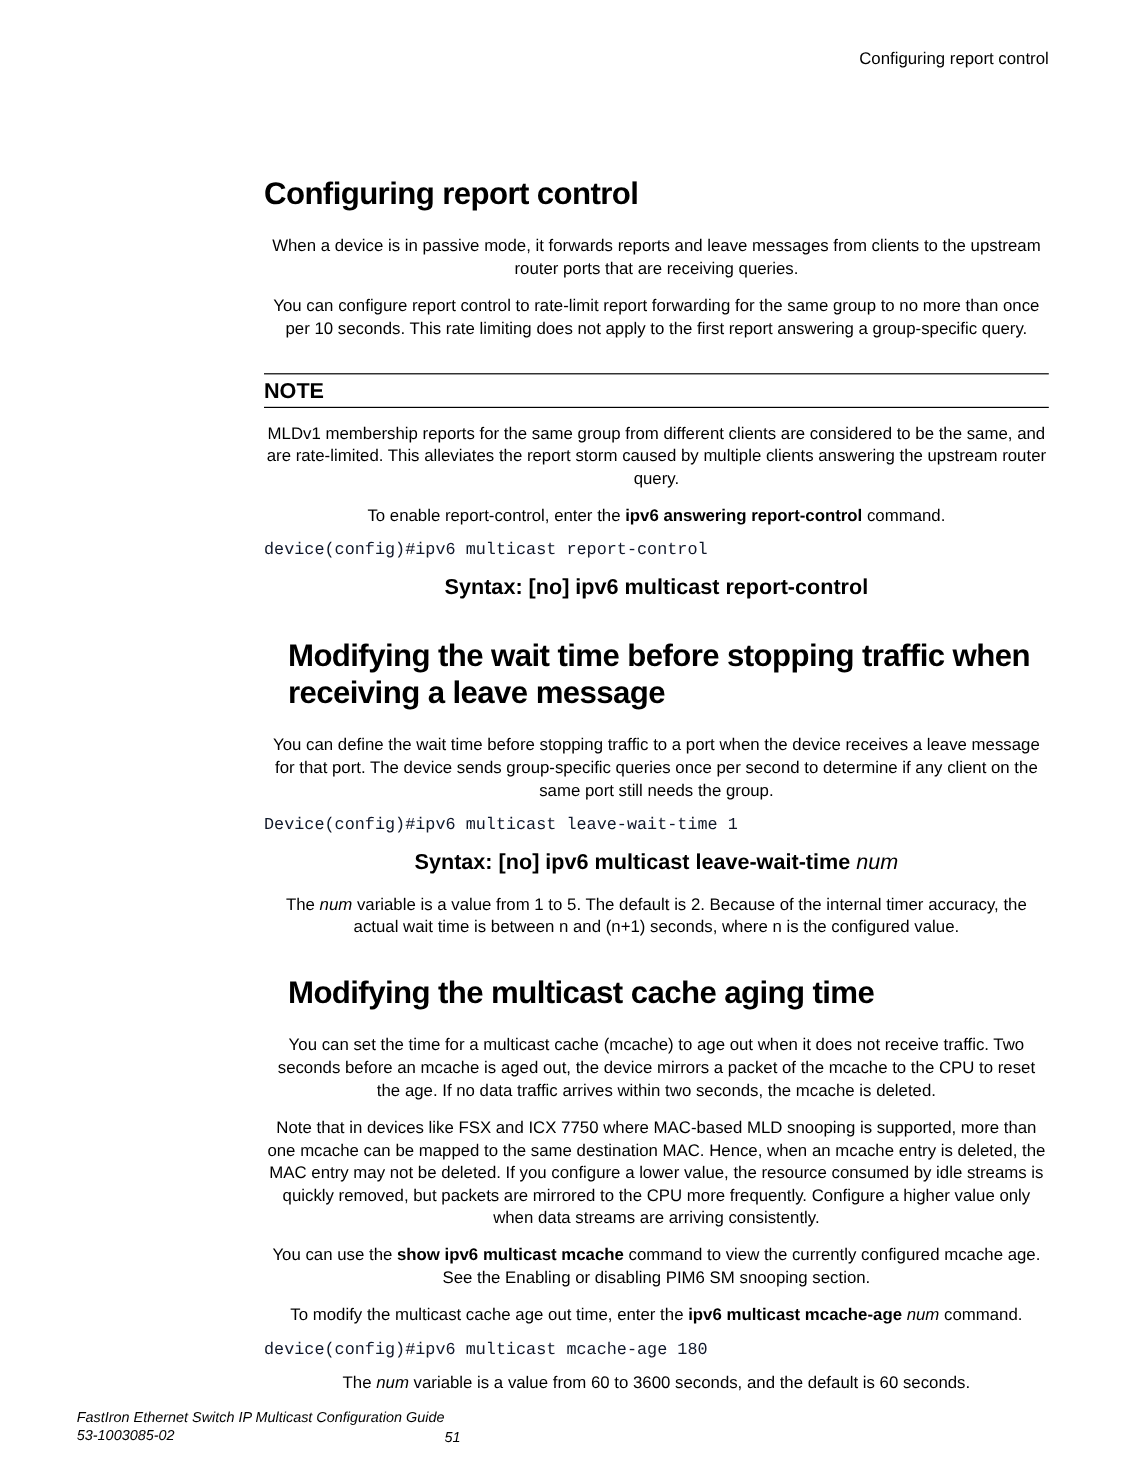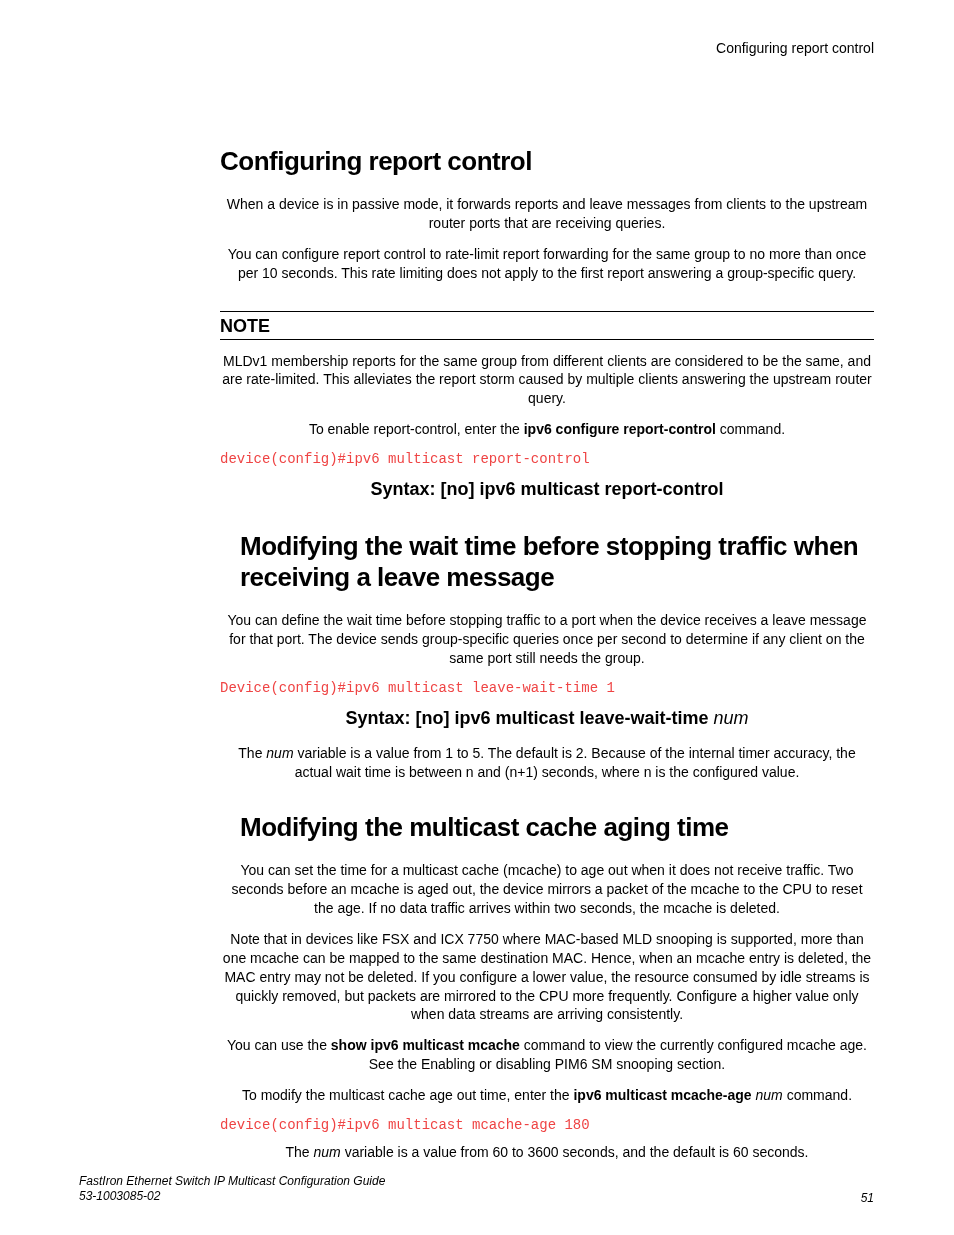--- a/index.html
+++ b/index.html
@@ -52,21 +52,21 @@
   .note-body {
     margin: 0 0 4px 0;
     line-height: 1.35;
   }
   .note-rule-bottom {
     border-top: 1px solid #000;
     margin-bottom: 12px;
   }
   .code {
     font-family: "Courier New", monospace;
-    color: #ef4444;
+    color: #0f172a;
     font-size: 14px;
     margin: 8px 0 10px 0;
     white-space: pre;
   }
   .syntax {
     font-weight: bold;
     margin: 0 0 14px 0;
     font-size: 18px;
   }
   .syntax em, p em, .inline-bold-italic {
@@ -76,26 +76,25 @@
   .bold {
     font-weight: bold;
   }
   .section-gap {
     margin-top: 30px;
     margin-left: 20px;
   }
   .footer {
     position: absolute;
     bottom: 30px;
-    left: 79px;
+    left: 64px;
     right: 80px;
     font-style: italic;
     font-size: 12px;
     display: flex;
-    justify-content: space-between;
     align-items: flex-end;
   }
   .footer-left {
     line-height: 1.3;
   }
   .footer-right {
     font-style: italic;
   }
 </style>
 </head>
@@ -110,21 +109,21 @@
     <h1>Configuring report control</h1>
     <p>When a device is in passive mode, it forwards reports and leave messages from clients to the upstream router ports that are receiving queries.</p>
     <p>You can configure report control to rate-limit report forwarding for the same group to no more than once per 10 seconds. This rate limiting does not apply to the first report answering a group-specific query.</p>
 
     <div class="note-rule"></div>
     <div class="note-label">NOTE</div>
     <div class="note-rule-bottom"></div>
 
     <p>MLDv1 membership reports for the same group from different clients are considered to be the same, and are rate-limited. This alleviates the report storm caused by multiple clients answering the upstream router query.</p>
     <p>
-      <span>To enable report-control, enter the </span><span class="bold">ipv6 configure report-control</span><span> command.</span>
+      <span>To enable report-control, enter the </span><span class="bold">ipv6 answering report-control</span><span> command.</span>
     </p>
     <div class="code">device(config)#ipv6 multicast report-control</div>
     <p class="syntax">Syntax: [no] ipv6 multicast report-control</p>
 
     <h1 class="section-gap">Modifying the wait time before stopping traffic when receiving a leave message</h1>
     <p>You can define the wait time before stopping traffic to a port when the device receives a leave message for that port. The device sends group-specific queries once per second to determine if any client on the same port still needs the group.</p>
     <div class="code">Device(config)#ipv6 multicast leave-wait-time 1</div>
     <p class="syntax">
       <span class="bold">Syntax: [no] ipv6 multicast leave-wait-time </span><em>num</em>
     </p>

